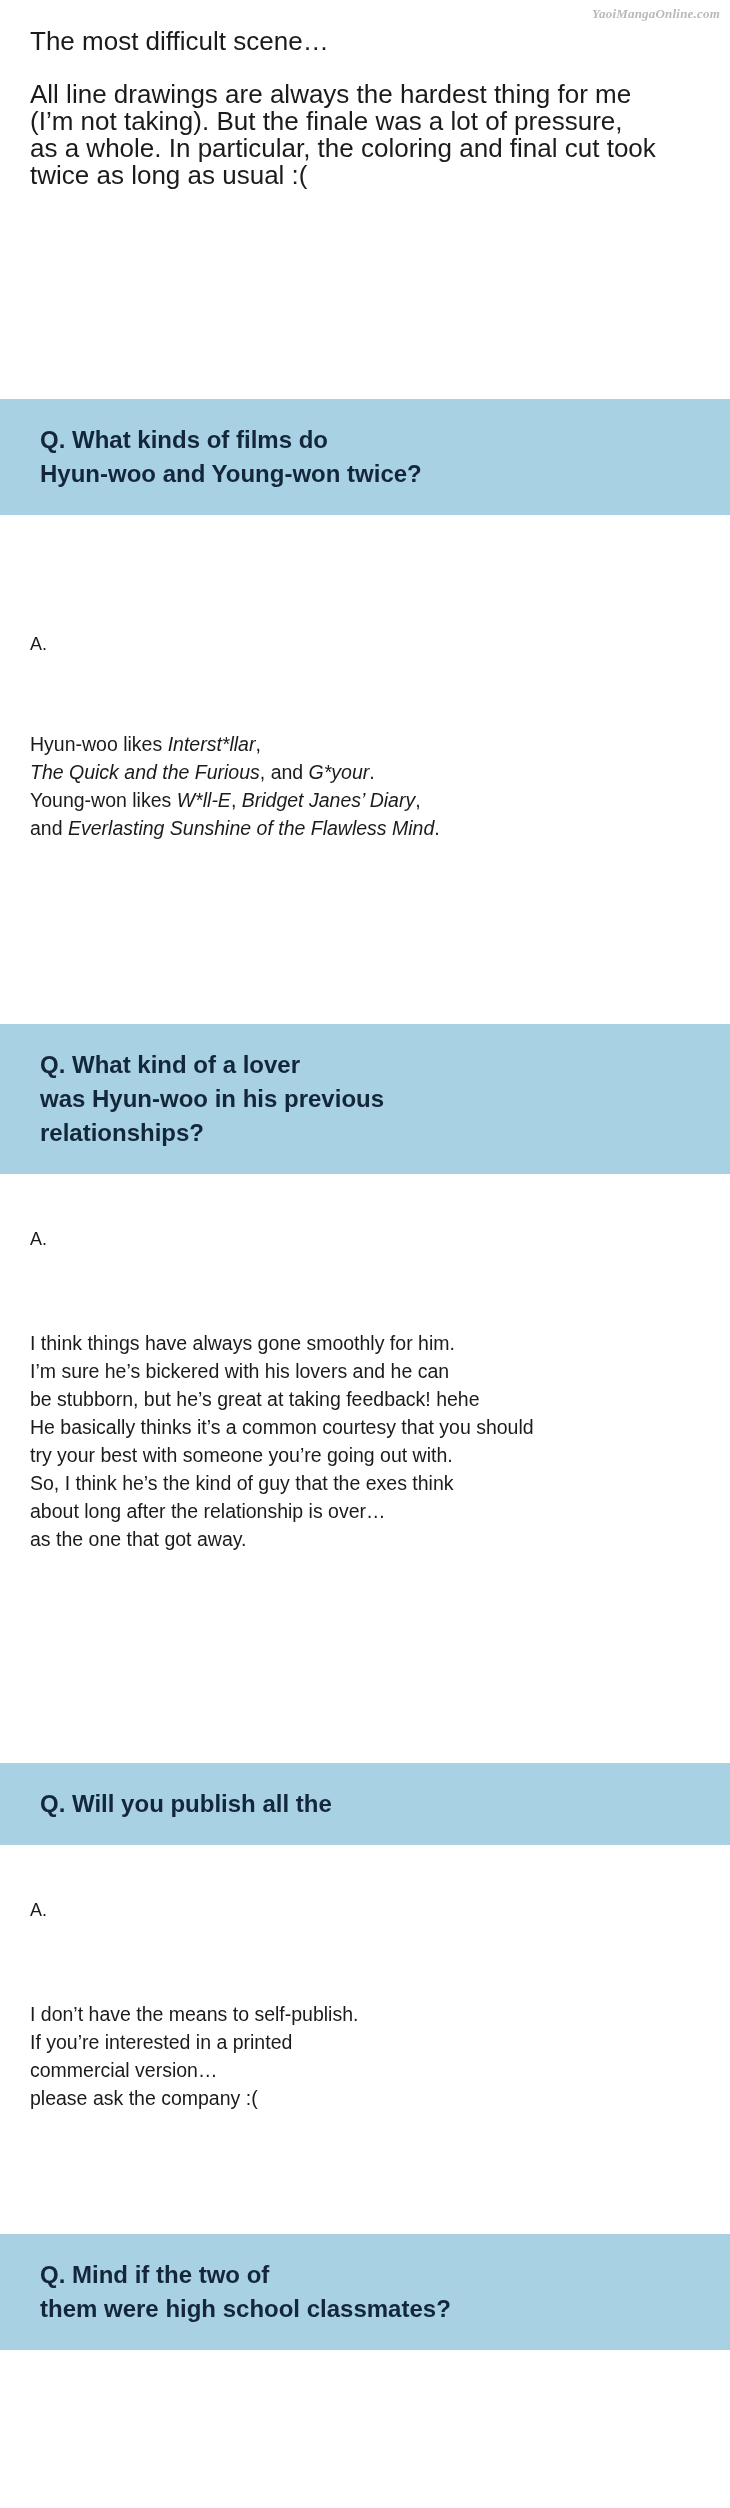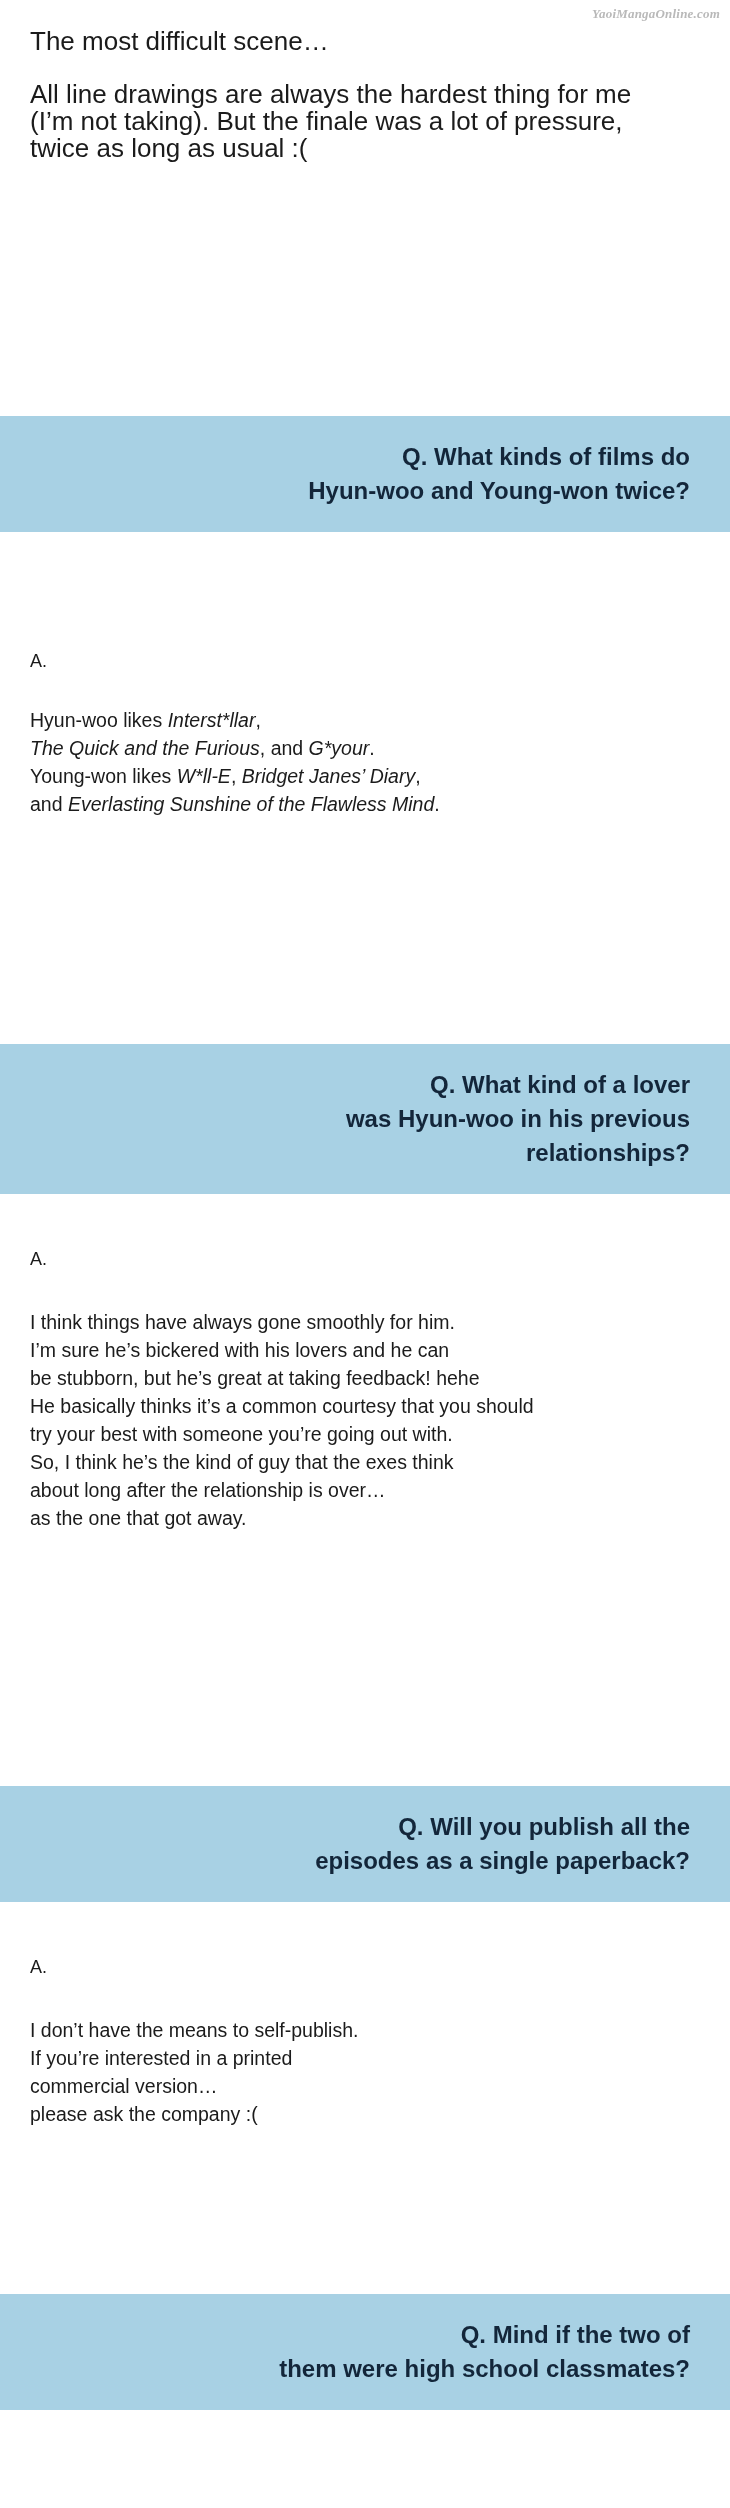--- a/index.html
+++ b/index.html
@@ -37,39 +37,39 @@
     line-height: 27px;
     color: #1b1b1b;
   }
   .block-text p {
     margin: 0;
   }
   .spacer-sm { height: 26px; }
   .qbar {
     background: #a8d1e4;
     color: #13263a;
-    text-align: right;
+    text-align: left;
     font-weight: bold;
     font-size: 24px;
     line-height: 34px;
     padding: 24px 40px;
     box-sizing: border-box;
-    margin-top: 44px;
   }
   .answer-label {
     padding: 0 30px;
     font-size: 18px;
     line-height: 26px;
     color: #1b1b1b;
   }
   .answer-body {
     padding: 0 30px;
     font-size: 19.5px;
     line-height: 28px;
     color: #1b1b1b;
+    margin-top: 41px;
   }
   .answer-body em { font-style: italic; }
   .intro {
     padding-top: 28px;
   }
   .gap-a { height: 210px; }
   .gap-b { height: 116px; }
   .gap-c { height: 182px; }
   .gap-d { height: 32px; }
   .gap-e { height: 52px; }
@@ -83,20 +83,21 @@
 
 <div class="page">
 
   <div class="watermark">YaoiMangaOnline.com</div>
 
   <div class="block-text intro">
     <p class="line">The most difficult scene…</p>
     <div class="spacer-sm"></div>
     <p class="line">All line drawings are always the hardest thing for me</p>
     <p class="line">(I’m not taking). But the finale was a lot of pressure,</p>
+    <p class="line">as a whole. In particular, the coloring and final cut took</p>
     <p class="line">twice as long as usual :(</p>
   </div>
 
   <div class="gap-a"></div>
 
   <div class="qbar">
     <div class="line">Q. What kinds of films do</div>
     <div class="line">Hyun-woo and Young-won twice?</div>
   </div>
 
@@ -131,21 +132,20 @@
     <div class="line">try your best with someone you’re going out with.</div>
     <div class="line">So, I think he’s the kind of guy that the exes think</div>
     <div class="line">about long after the relationship is over…</div>
     <div class="line">as the one that got away.</div>
   </div>
 
   <div class="gap-g"></div>
 
   <div class="qbar">
     <div class="line">Q. Will you publish all the</div>
-    <div class="line">episodes as a single paperback?</div>
   </div>
 
   <div class="gap-e"></div>
 
   <div class="answer-label">A.</div>
   <div class="gap-f"></div>
   <div class="answer-body">
     <div class="line">I don’t have the means to self-publish.</div>
     <div class="line">If you’re interested in a printed</div>
     <div class="line">commercial version…</div>

